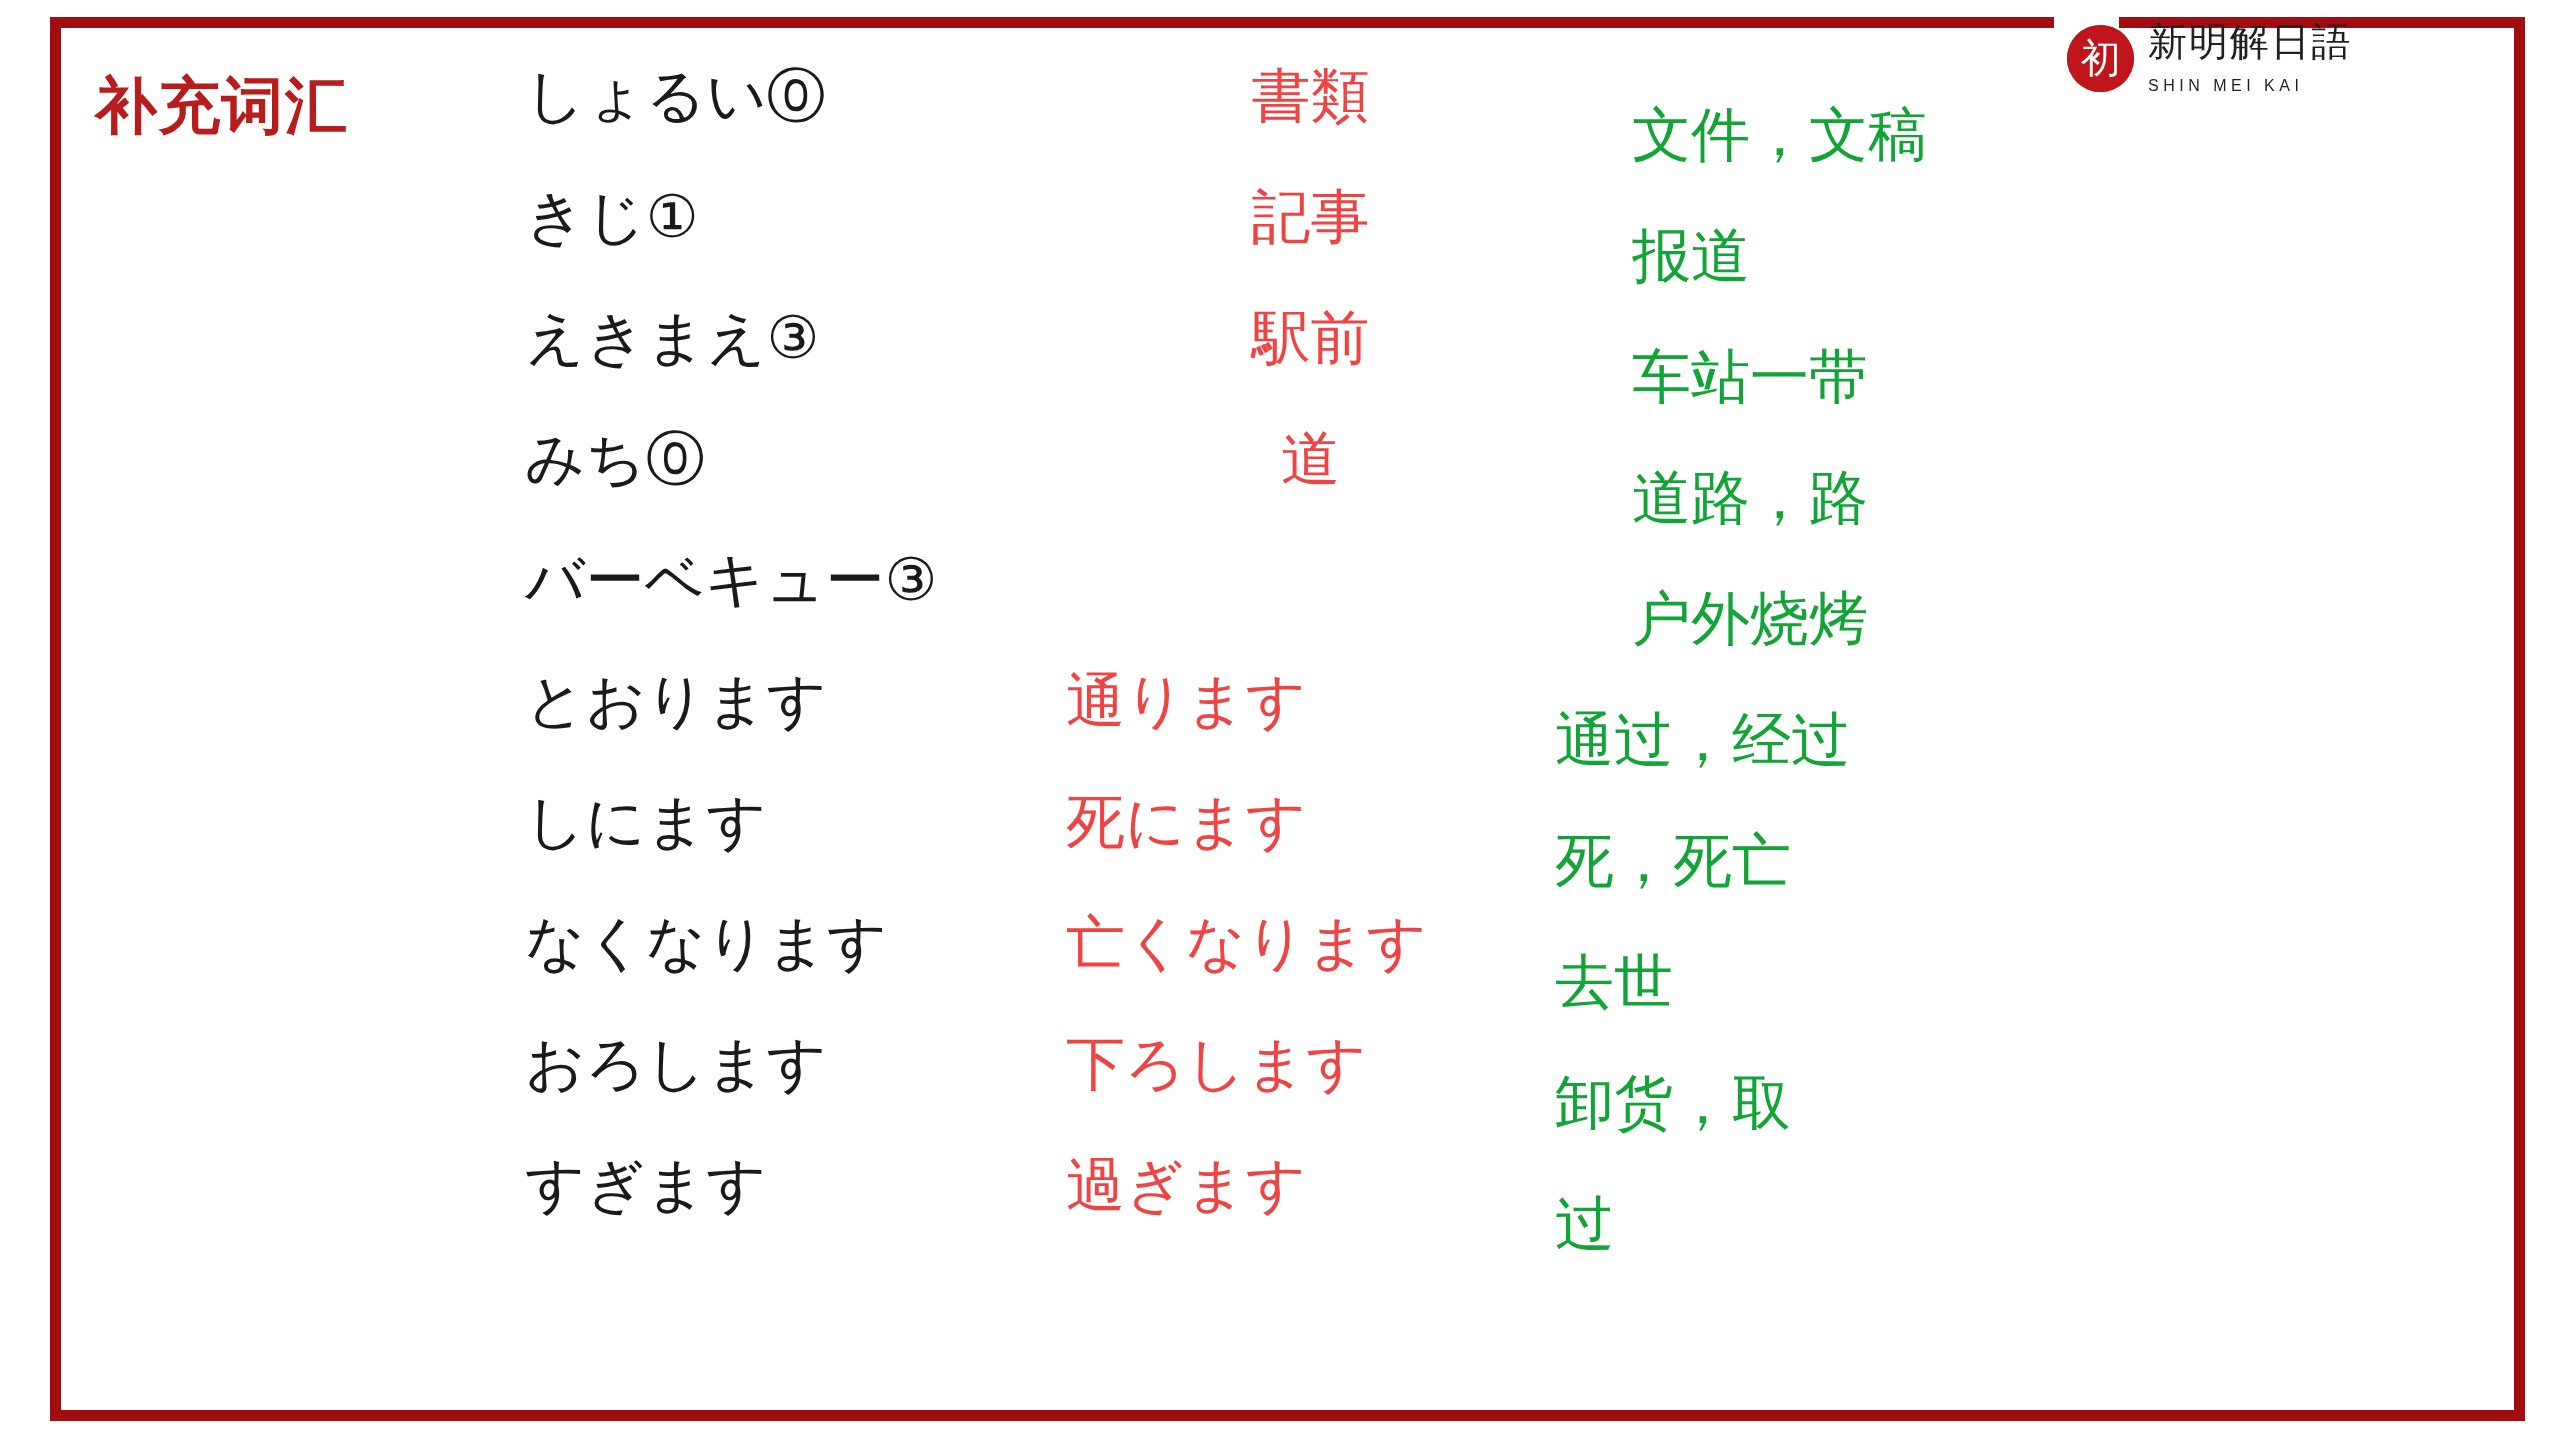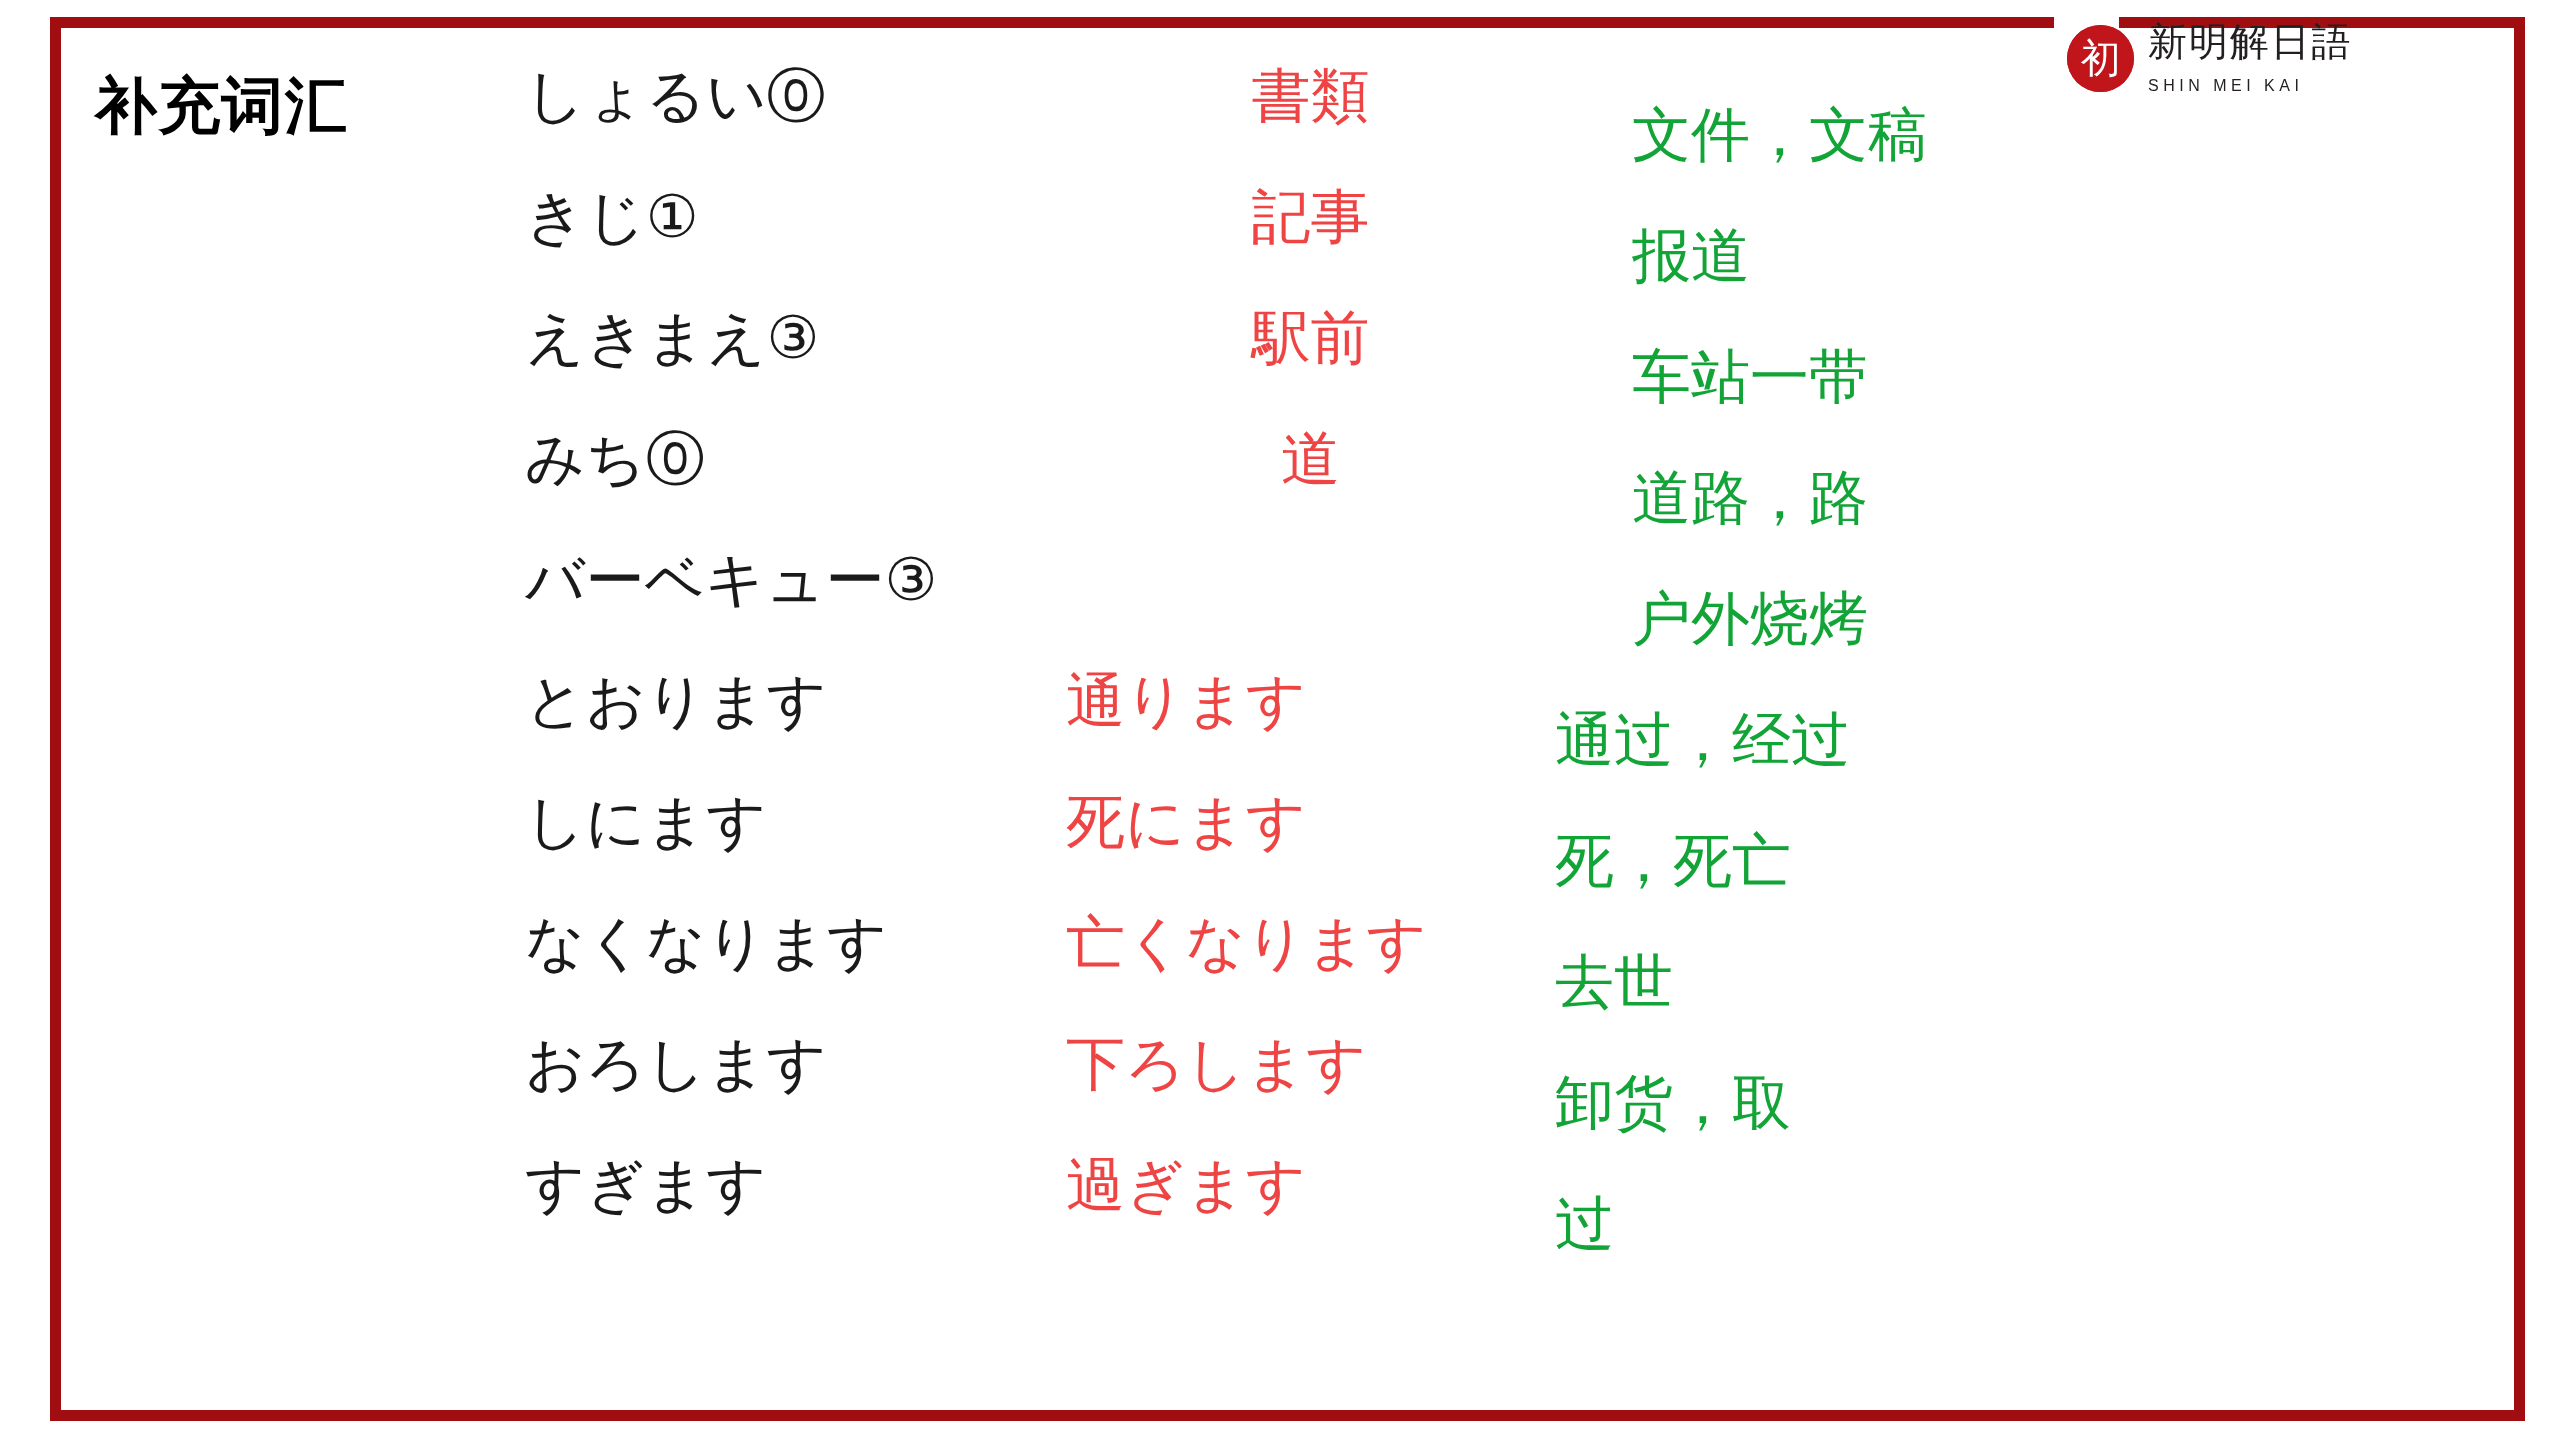--- a/index.html
+++ b/index.html
@@ -116,21 +116,21 @@
     font-family: "Liberation Sans", sans-serif;
   }
 
   
   .title {
     position: absolute;
     left: 95px;
     top: 64px;
     font-size: 62px;
     font-weight: bold;
-    color: #000000;
+    color: #b91c1c;
     letter-spacing: 1.3px;
     white-space: nowrap;
   }
 
   
   .vocab {
     position: absolute;
     left: 525px;
     top: 63px;
     width: 1578px;

